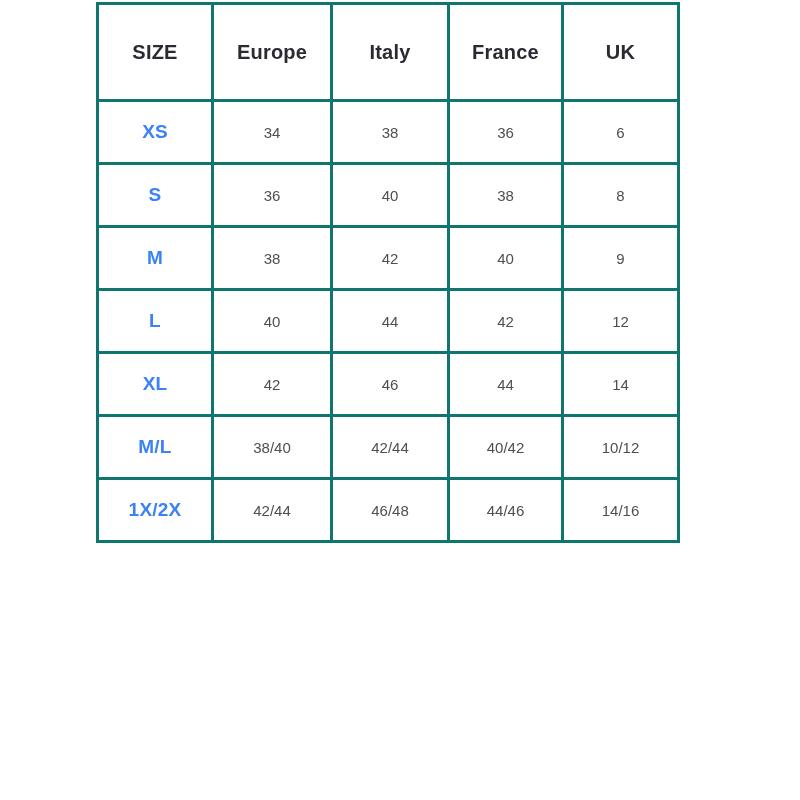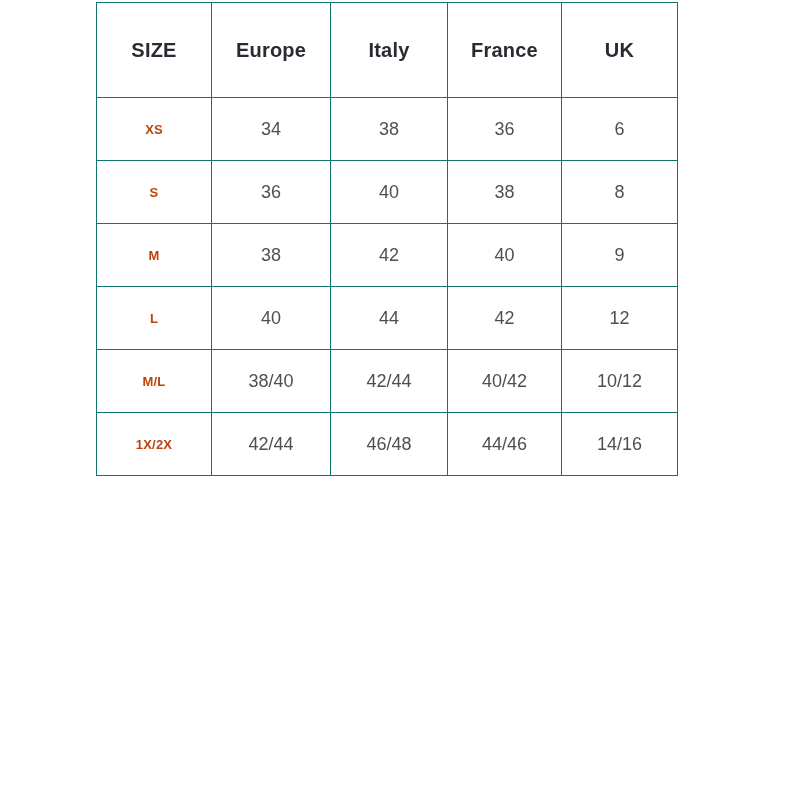--- a/index.html
+++ b/index.html
@@ -23,43 +23,43 @@
     top: 2px;
     width: 581px;
   }
   table.size-table {
     border-collapse: collapse;
     table-layout: fixed;
     width: 581px;
   }
   table.size-table th,
   table.size-table td {
-    border: 1px solid #0f766e;
+    border: 3px solid #0f766e;
     text-align: center;
     vertical-align: middle;
     padding: 16px;
     background: #ffffff;
   }
   tr.header-row th {
     height: 62px;
     font-size: 20px;
     font-weight: bold;
     color: #2a2a33;
     letter-spacing: 0.2px;
   }
   tr.data-row { height: 63px; }
   tr.extra-row { height: 64px; }
   th.row-label {
-    font-size: 13px;
+    font-size: 19px;
     font-weight: bold;
-    color: #c2410c;
+    color: #3b82f6;
     letter-spacing: 0.2px;
   }
   td.value-cell {
-    font-size: 18px;
+    font-size: 15px;
     font-weight: 400;
     color: #4f4f4f;
   }
   .table-gap { height: 32px; }
 </style>
 </head>
 <body>
 
 <div class="page">
   <div class="tables-wrap">
@@ -104,20 +104,27 @@
             <td class="value-cell">9</td>
           </tr>
           <tr class="data-row">
             <th class="row-label">L</th>
             <td class="value-cell">40</td>
             <td class="value-cell">44</td>
             <td class="value-cell">42</td>
             <td class="value-cell">12</td>
           </tr>
           <tr class="data-row">
+            <th class="row-label">XL</th>
+            <td class="value-cell">42</td>
+            <td class="value-cell">46</td>
+            <td class="value-cell">44</td>
+            <td class="value-cell">14</td>
+          </tr>
+          <tr class="data-row">
             <th class="row-label">M/L</th>
             <td class="value-cell">38/40</td>
             <td class="value-cell">42/44</td>
             <td class="value-cell">40/42</td>
             <td class="value-cell">10/12</td>
           </tr>
           <tr class="data-row">
             <th class="row-label">1X/2X</th>
             <td class="value-cell">42/44</td>
             <td class="value-cell">46/48</td>

